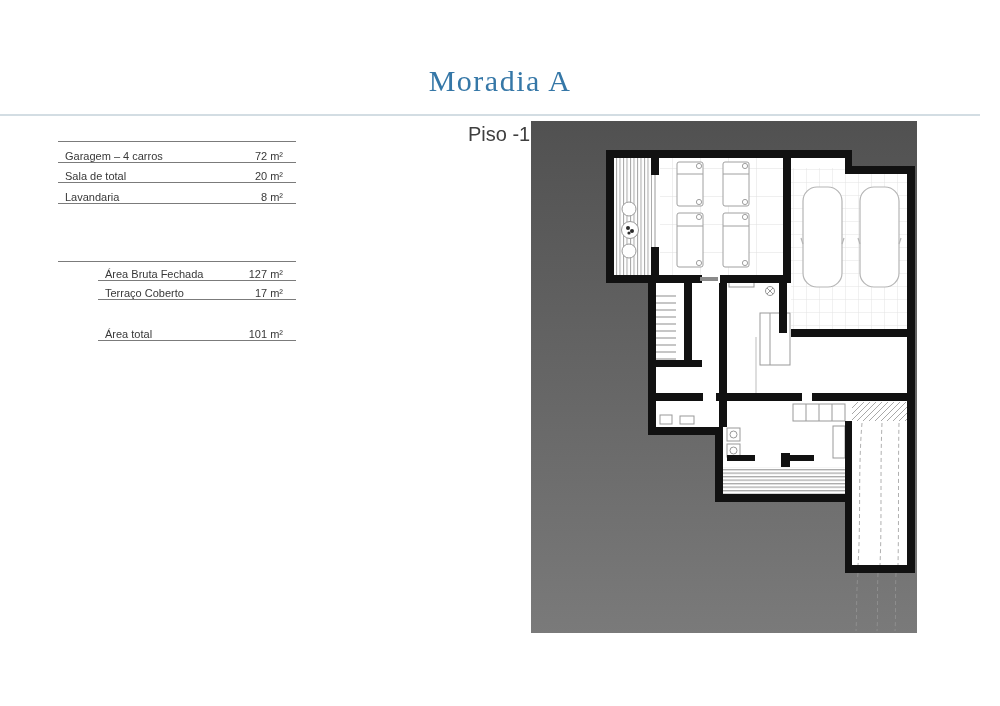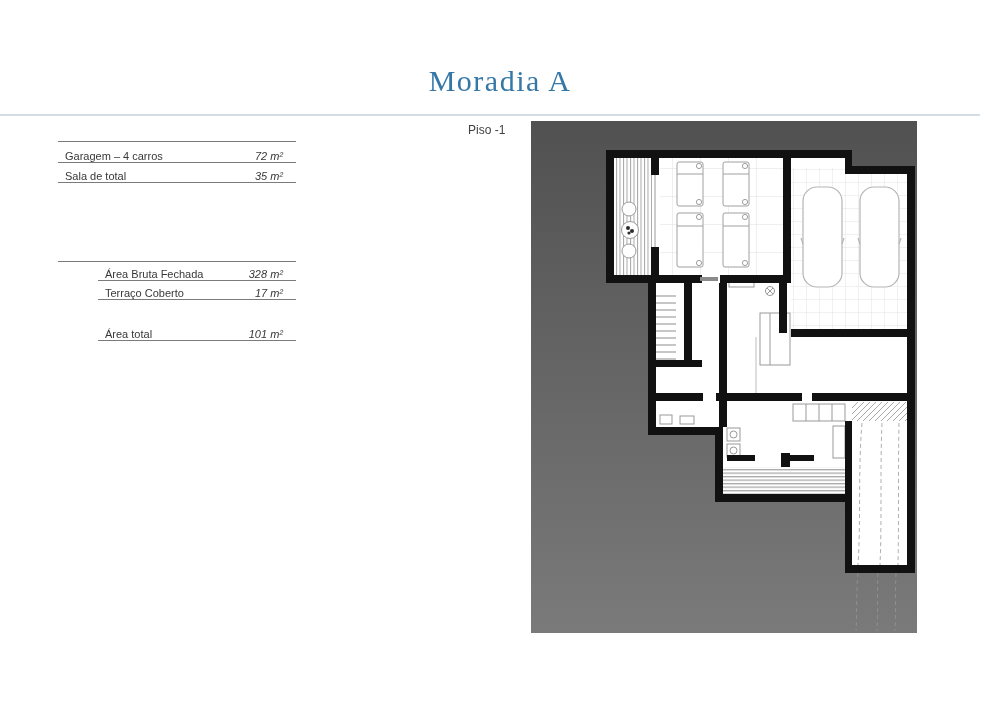--- a/index.html
+++ b/index.html
@@ -1,30 +1,30 @@
 <!DOCTYPE html>
 <html><head>
 <meta charset="utf-8">
 <style>
   html,body{margin:0;padding:0;background:#ffffff;}
   #page{position:relative;width:980px;height:706px;background:#ffffff;overflow:hidden;
         font-family:"Liberation Sans",sans-serif;}
   
   #title{position:absolute;left:0;top:64px;width:1000px;text-align:center;
          font-family:"Liberation Serif",serif;font-size:30px;letter-spacing:1.5px;color:#3577a7;}
-  #floor-label{position:absolute;left:468px;top:123px;font-size:12px;color:#3f3f3f;}
+  #floor-label{position:absolute;left:468px;top:123px;font-size:20px;color:#3f3f3f;}
   #section-line{position:absolute;left:0;top:114px;width:1000px;height:2px;background:#d3dde3;}
   
   .area-table{position:absolute;left:58px;width:238px;border-top:1.5px solid #7b7b7b;z-index:2;}
   #room-table{top:141px;}
   #totals-table{top:261px;}
   .t-row{display:flex;justify-content:space-between;align-items:flex-end;
          height:19.5px;border-bottom:1.5px solid #7b7b7b;font-size:11px;color:#383838;}
   .t-row .lbl{padding-left:7px;}
-  .t-row .val{padding-right:13px;font-style:italic;}
+  .t-row .val{padding-right:13px;}
   #totals-table .t-row{height:18px;margin-left:40px;}
   #totals-table .t-row.total-row{margin-top:21px;height:19px;}
   
   #plan-panel{position:absolute;left:531px;top:121px;width:386px;height:512px;z-index:1;}
   
   #watermark-band{position:absolute;left:0;top:283px;width:1000px;height:140px;
                   background:rgba(109,127,167,0.78);z-index:3;pointer-events:none;}
   #watermark-band svg{display:block;}
 </style>
 </head>
@@ -36,28 +36,32 @@
   <div id="section-line"></div>
   <div id="floor-label">Piso -1</div>
 
   <div id="room-table" class="area-table">
     <div class="t-row">
       <span class="lbl">Garagem – 4 carros</span>
       <span class="val">72 m²</span>
     </div>
     <div class="t-row">
       <span class="lbl">Sala de total</span>
-      <span class="val">35 m²</span>
+      <span class="val">20 m²</span>
+    </div>
+    <div class="t-row">
+      <span class="lbl">Lavandaria</span>
+      <span class="val">8 m²</span>
     </div>
   </div>
 
   <div id="totals-table" class="area-table">
     <div class="t-row">
       <span class="lbl">Área Bruta Fechada</span>
-      <span class="val">328 m²</span>
+      <span class="val">127 m²</span>
     </div>
     <div class="t-row">
       <span class="lbl">Terraço Coberto</span>
       <span class="val">17 m²</span>
     </div>
     <div class="t-row total-row">
       <span class="lbl">Área total</span>
       <span class="val">101 m²</span>
     </div>
   </div>

